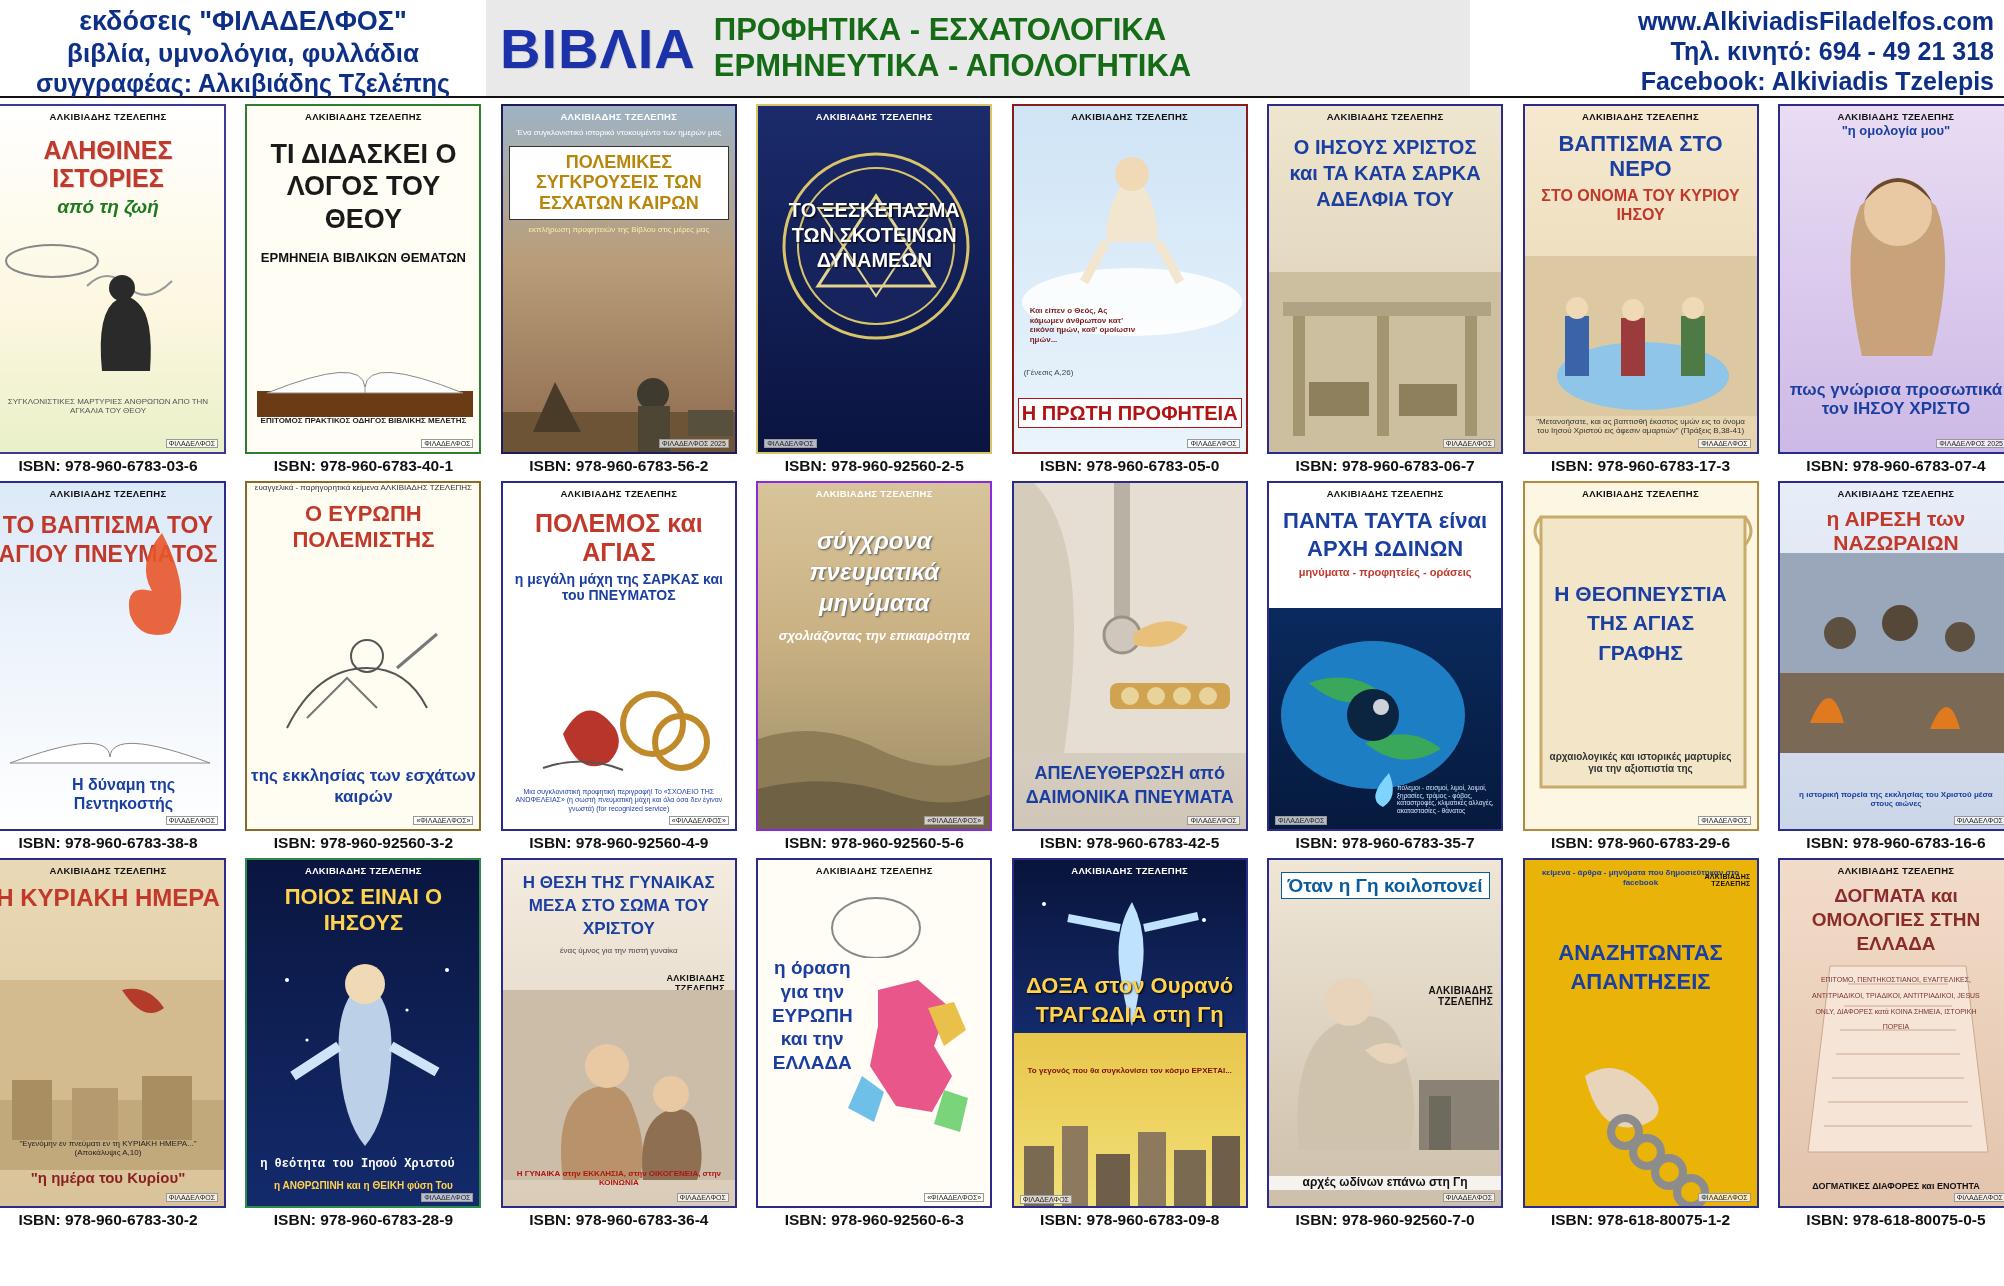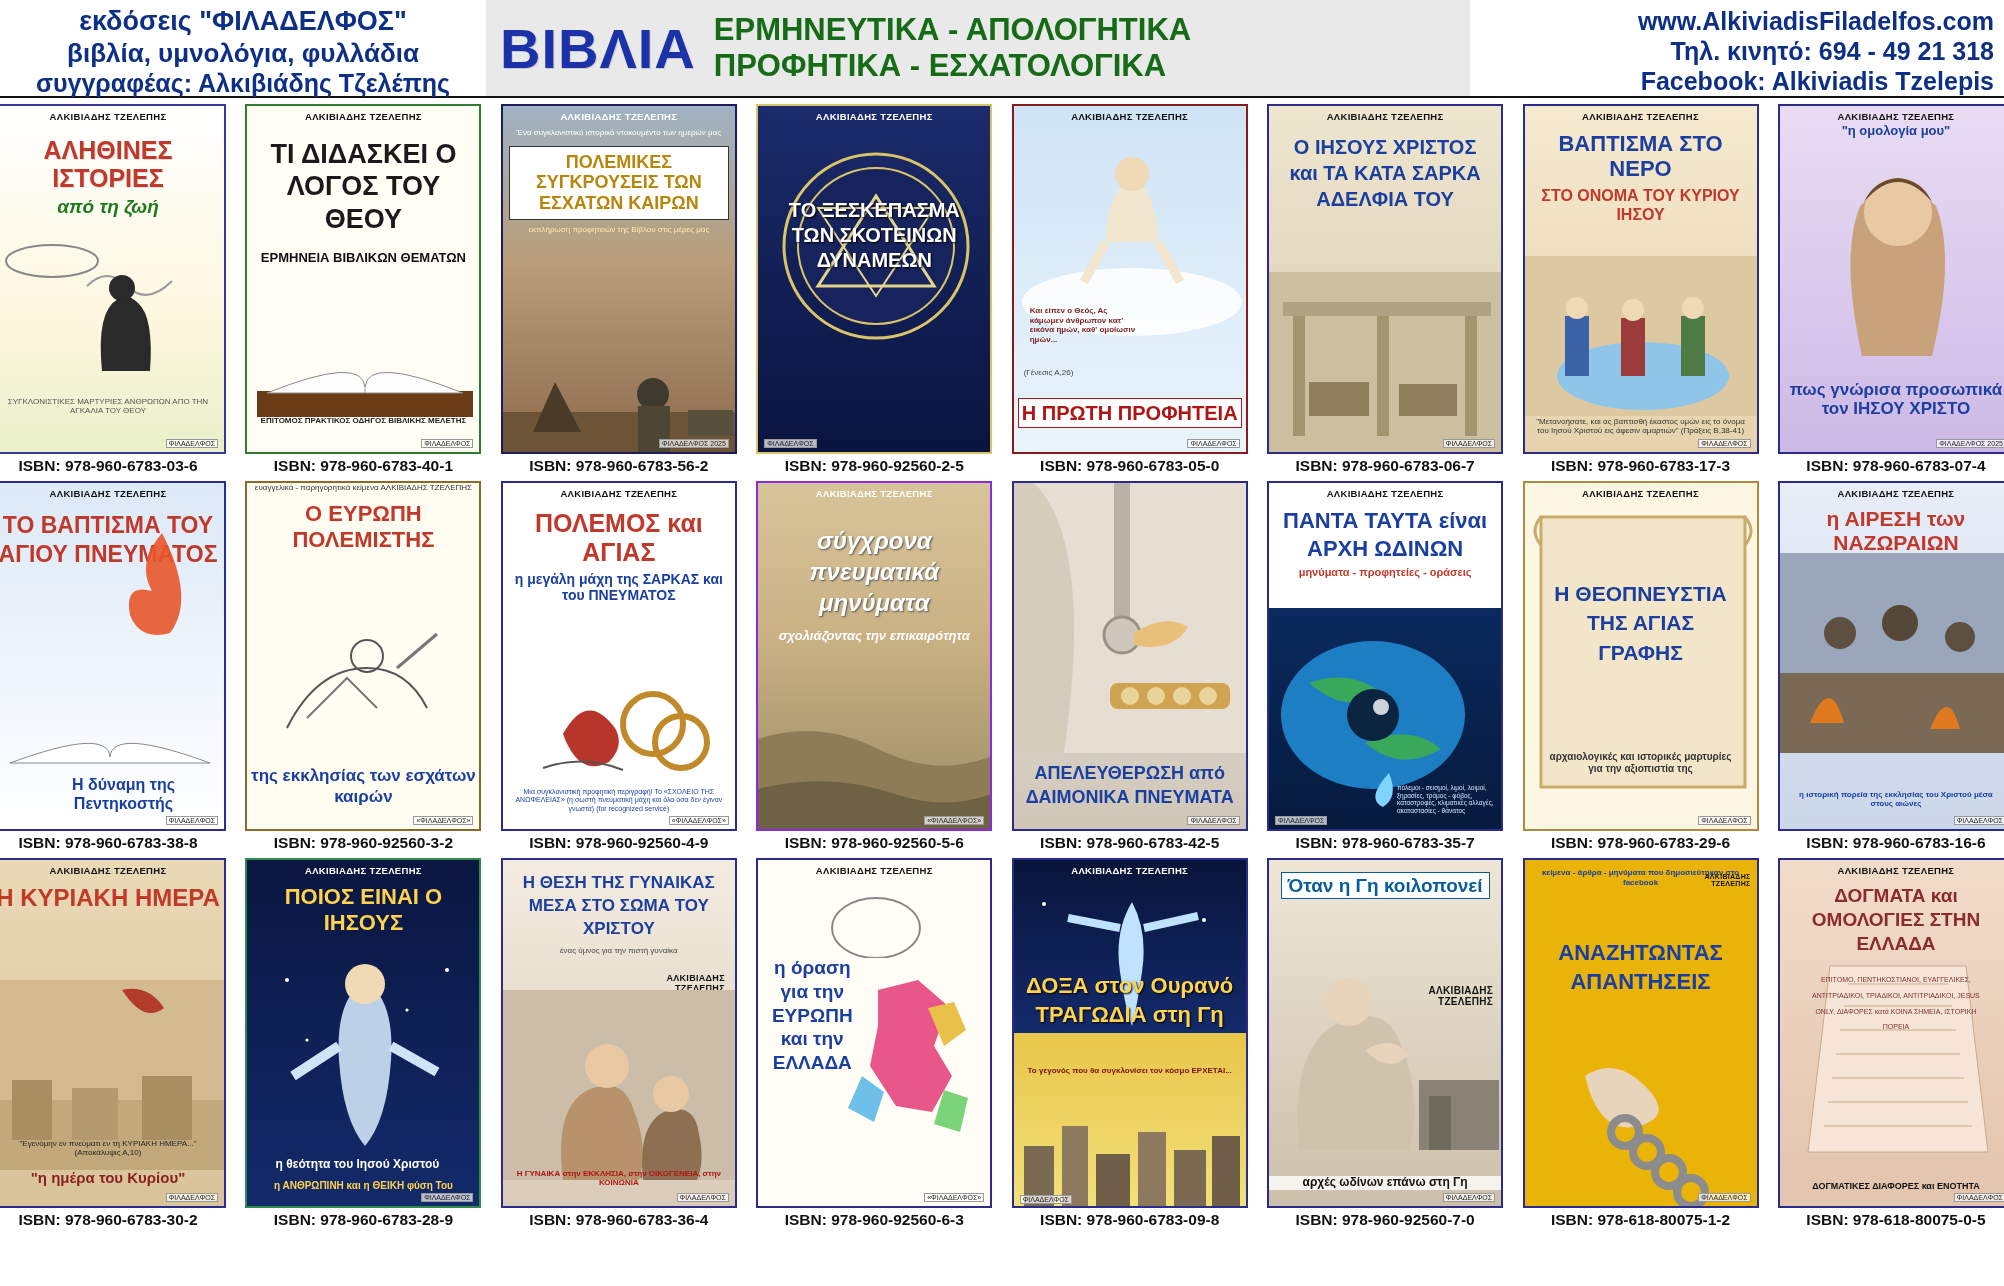--- a/index.html
+++ b/index.html
@@ -146,22 +146,22 @@
 
   <div class="header">
     <div class="hdr-left">
       <div class="l1">εκδόσεις "ΦΙΛΑΔΕΛΦΟΣ"</div>
       <div class="l2">βιβλία, υμνολόγια, φυλλάδια</div>
       <div class="l3">συγγραφέας: Αλκιβιάδης Τζελέπης</div>
     </div>
     <div class="hdr-mid">
       <div class="biblia">ΒΙΒΛΙΑ</div>
       <div class="subs">
+        <div>ΠΡΟΦΗΤΙΚΑ - ΕΣΧΑΤΟΛΟΓΙΚΑ</div>
         <div>ΕΡΜΗΝΕΥΤΙΚΑ - ΑΠΟΛΟΓΗΤΙΚΑ</div>
-        <div>ΠΡΟΦΗΤΙΚΑ - ΕΣΧΑΤΟΛΟΓΙΚΑ</div>
       </div>
     </div>
     <div class="hdr-right">
       <div class="r1">www.AlkiviadisFiladelfos.com</div>
       <div class="r2">Τηλ. κινητό: 694 - 49 21 318</div>
       <div class="r3">Facebook: Alkiviadis Tzelepis</div>
     </div>
   </div>
 
   <div class="grid">
@@ -511,21 +511,21 @@
             <svg width="236" height="200" viewBox="0 0 236 200">
               <circle cx="40" cy="30" r="2" fill="#fff"></circle>
                 <circle cx="200" cy="20" r="2" fill="#fff"></circle>
               <circle cx="160" cy="60" r="1.6" fill="#fff"></circle>
                 <circle cx="60" cy="90" r="1.6" fill="#fff"></circle>
               <path d="M118 30 q30 20 26 80 q-4 60 -26 86 q-22 -26 -26 -86 q-4 -60 26 -80z" fill="#cfe4f7" opacity=".9"></path>
               <circle cx="118" cy="34" r="20" fill="#f0d9b5"></circle>
               <path d="M92 96 l-46 30 M144 96 l46 26" stroke="#cfe4f7" stroke-width="10"></path>
             </svg>
           </div>
-          <div class="sub" style="position:absolute;bottom:34px;left:0;right:12px;color:#ffffff;font-size:12px;">η θεότητα του Ιησού Χριστού</div>
+          <div class="sub" style="position:absolute;bottom:34px;left:0;right:12px;color:#ffffff;font-size:12px;font-family:Liberation Mono, monospace;">η θεότητα του Ιησού Χριστού</div>
           <div class="tiny" style="position:absolute;bottom:14px;left:0;right:0;color:#ffd34d;font-size:10px;font-weight:bold;">η ΑΝΘΡΩΠΙΝΗ και η ΘΕΙΚΗ φύση Του</div>
           <div class="brand">ΦΙΛΑΔΕΛΦΟΣ</div>
         </div>
         <div class="isbn">ISBN: 978-960-6783-28-9</div>
       </div>
 
       <div class="cell">
         <div class="cover" style="background:linear-gradient(#f4ece0,#d9cbb8);border-color:#2b2b8c;">
           <div class="ttl" style="font-size:17px;color:#1b3fa0;margin-top:12px;line-height:1.35;padding:0 6px;">Η ΘΕΣΗ ΤΗΣ ΓΥΝΑΙΚΑΣ ΜΕΣΑ ΣΤΟ ΣΩΜΑ ΤΟΥ ΧΡΙΣΤΟΥ</div>
           <div class="author" style="position:absolute;top:108px;right:10px;font-size:9px;text-align:right;width:90px;">ΑΛΚΙΒΙΑΔΗΣ ΤΖΕΛΕΠΗΣ</div>

